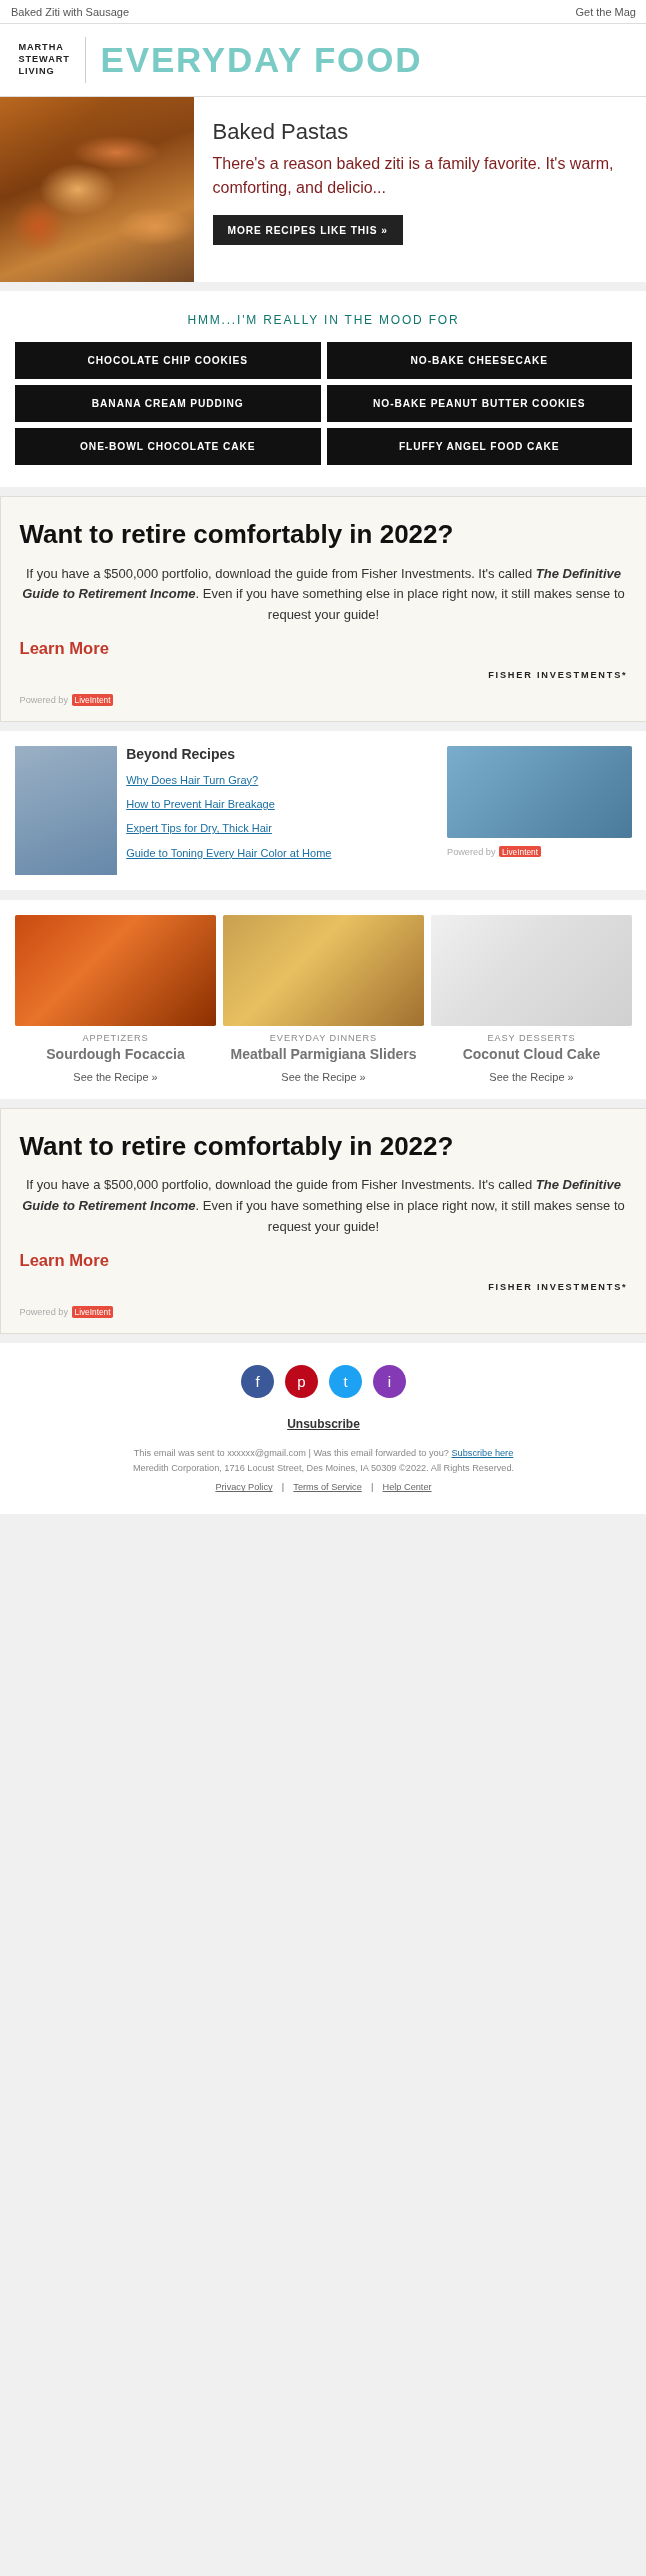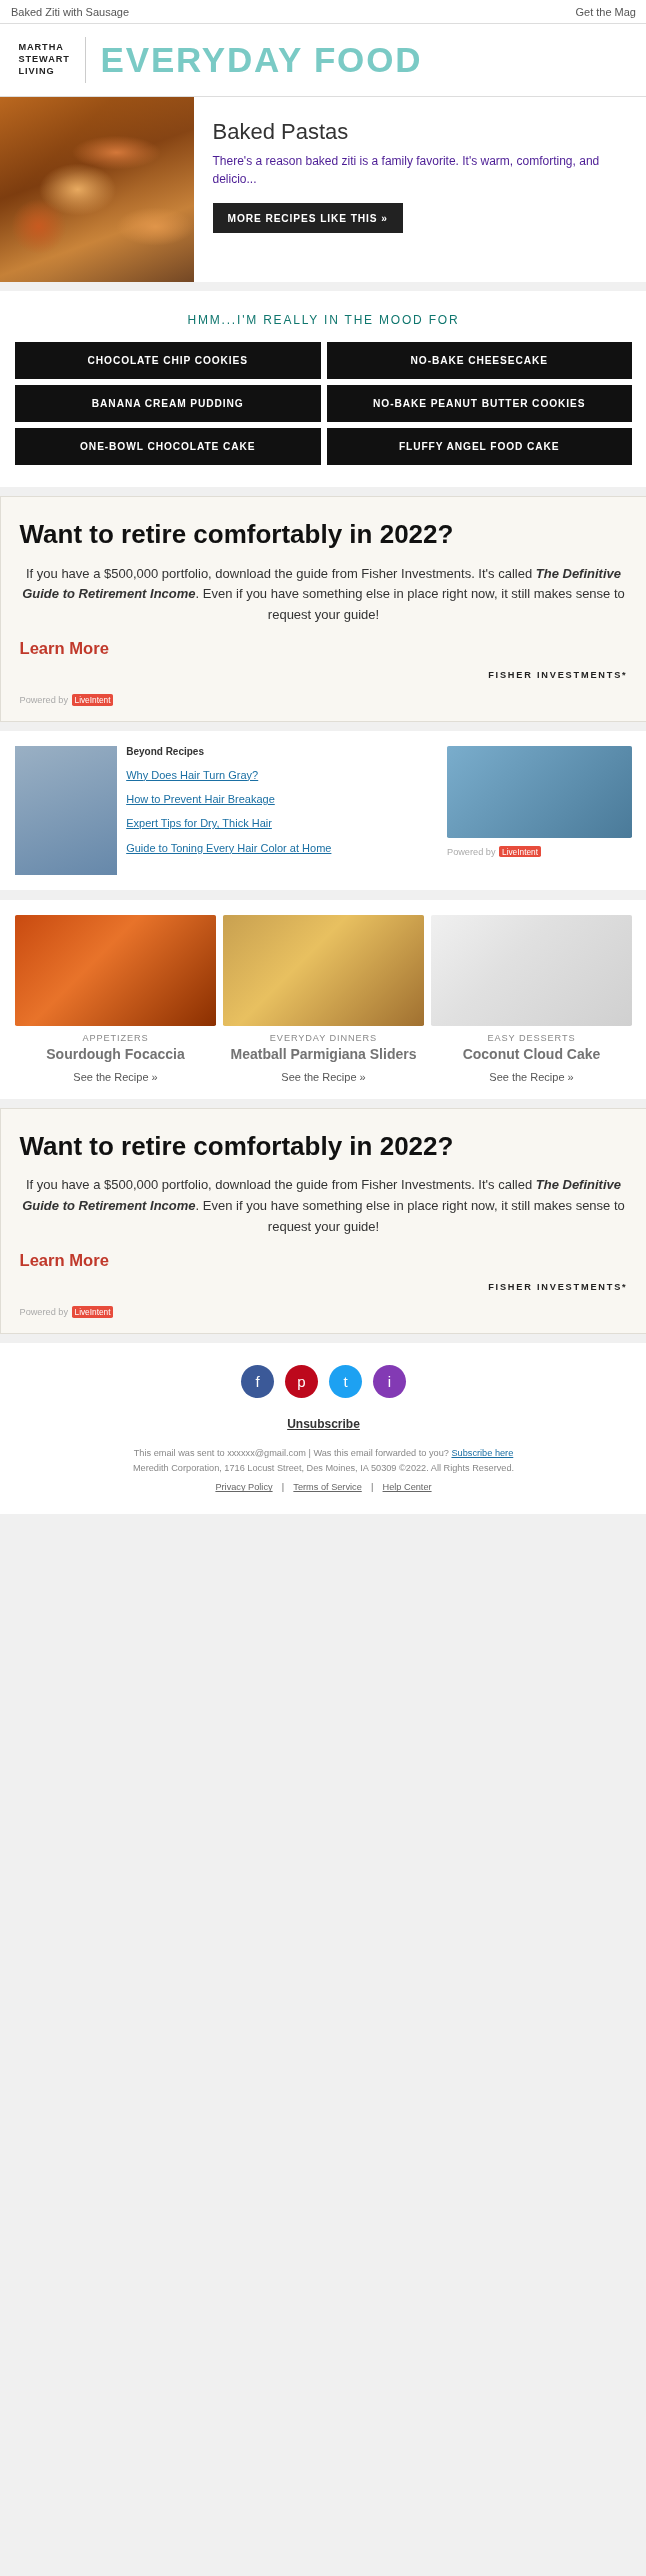--- a/index.html
+++ b/index.html
@@ -86,22 +86,22 @@
       flex: 1;
       padding: 22px 18.5px;
     }
     .hero-subtitle {
       font-size: 22px;
       color: #333;
       font-weight: 300;
       margin-bottom: 7.4px;
     }
     .hero-desc {
-      font-size: 12px;
-      color: #4c1d95;
+      font-size: 16px;
+      color: #7f1d1d;
       line-height: 1.5;
       margin-bottom: 15px;
     }
     .hero-btn {
       background: #222;
       color: #fff;
       font-size: 10.2px;
       font-weight: bold;
       letter-spacing: 0.9px;
       padding: 9.2px 15px;
@@ -211,21 +211,21 @@
       gap: 9.2px;
     }
     .beyond-left {
       flex: 1;
     }
     .beyond-right {
       width: 185px;
       flex-shrink: 0;
     }
     .beyond-heading {
-      font-size: 10px;
+      font-size: 14px;
       font-weight: bold;
       color: #333;
       margin-bottom: 7.4px;
     }
     .beyond-links {
       list-style: none;
     }
     .beyond-links li {
       margin-bottom: 7.4px;
     }

